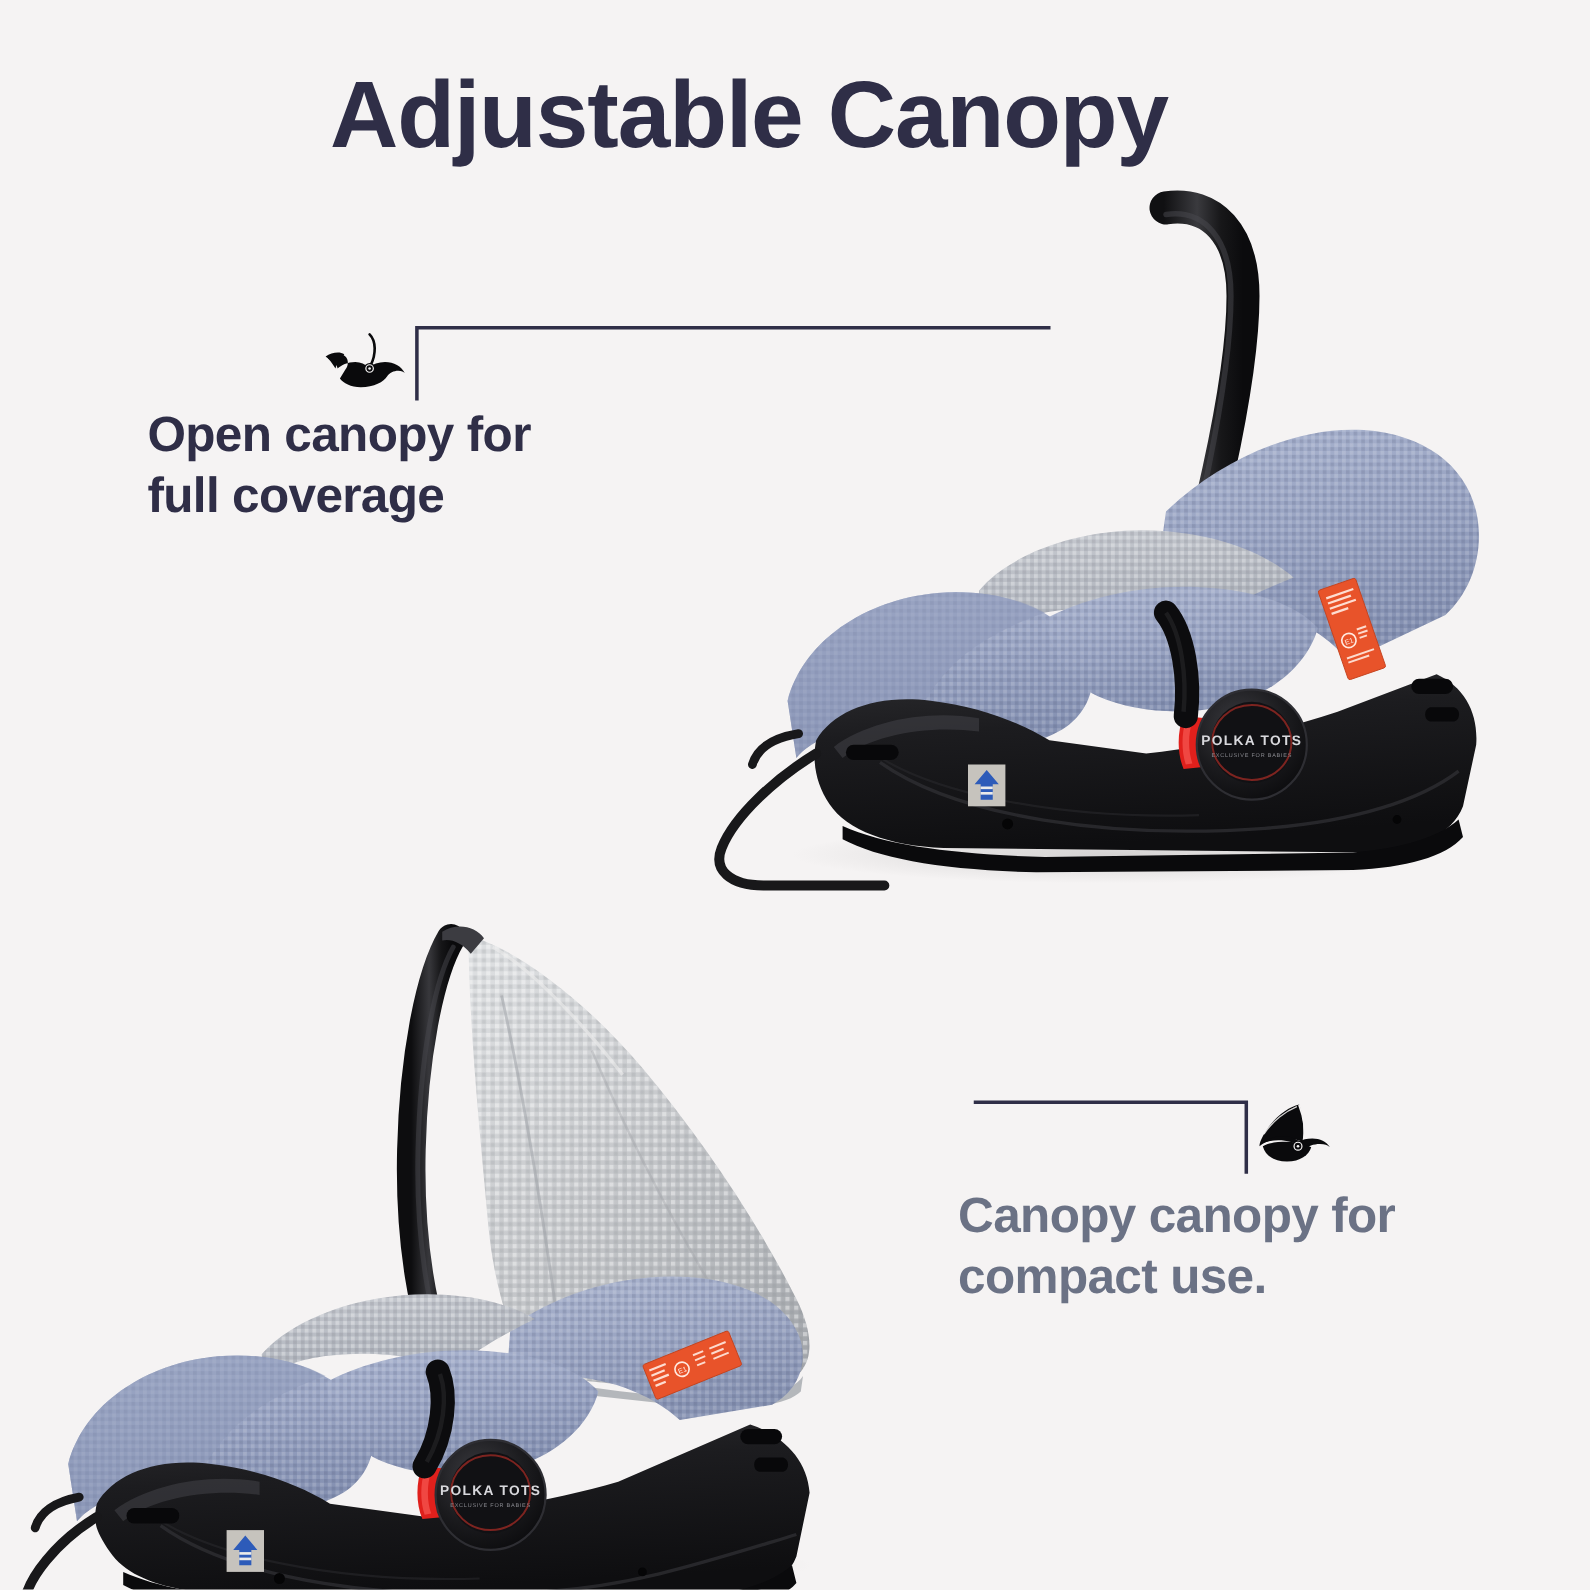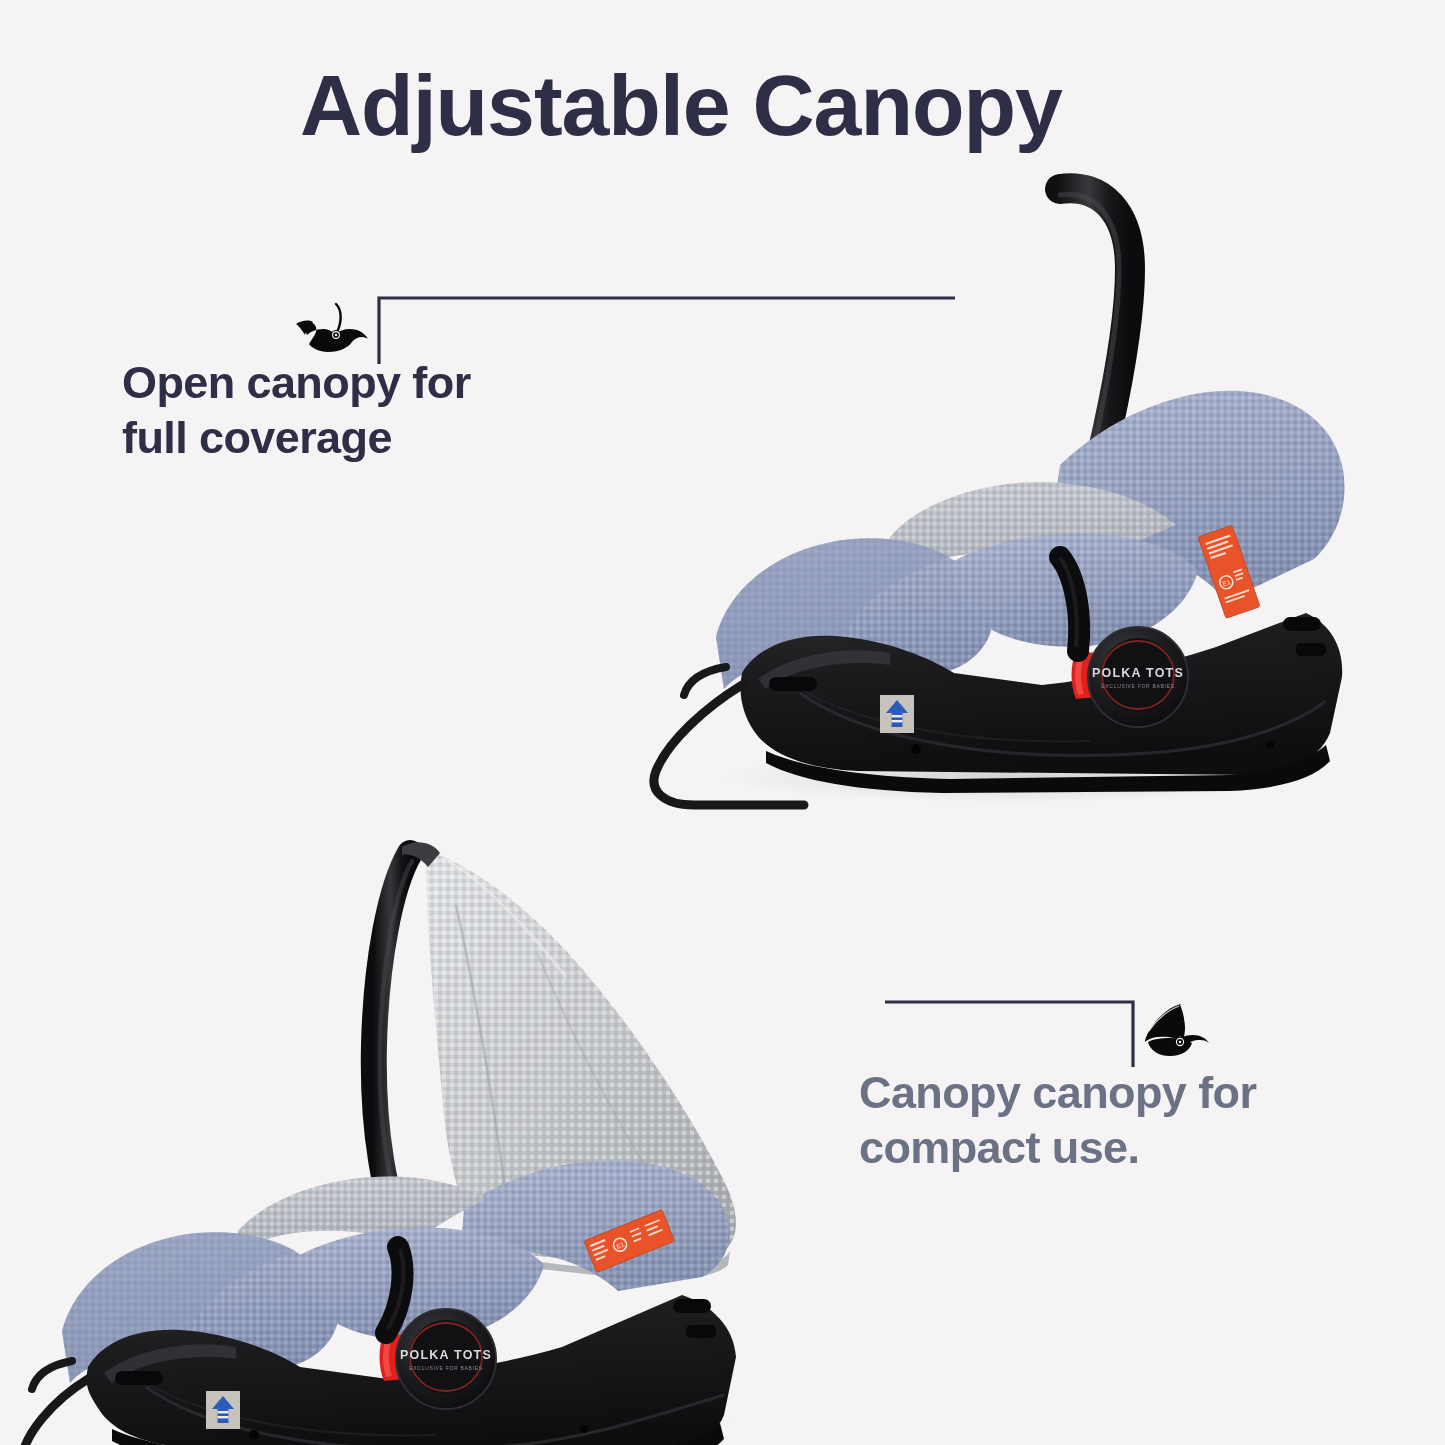--- a/index.html
+++ b/index.html
@@ -18,21 +18,21 @@
     font-size:86px;line-height:1.0;
     font-weight:800;letter-spacing:-1px;
     color:#2f2e47;white-space:nowrap;
   }
 
   
   .anno{position:absolute;}
   .anno .atext{
     font-size:45px;line-height:1.22;
     font-weight:800;letter-spacing:-.6px;
-    white-space:pre-line;margin:4px;
+    white-space:pre-line;margin:16px;
   }
   .anno-open{left:118px;top:352px;width:560px;}
   .anno-open .atext{color:#2f2e47;}
   .anno-closed{left:855px;top:1062px;width:560px;}
   .anno-closed .atext{color:#6b7285;}
 
   .icon-seat{position:absolute;width:78px;height:62px;}
   .icon-open{left:292px;top:300px;}
   .icon-closed{left:1136px;top:1000px;}
 

